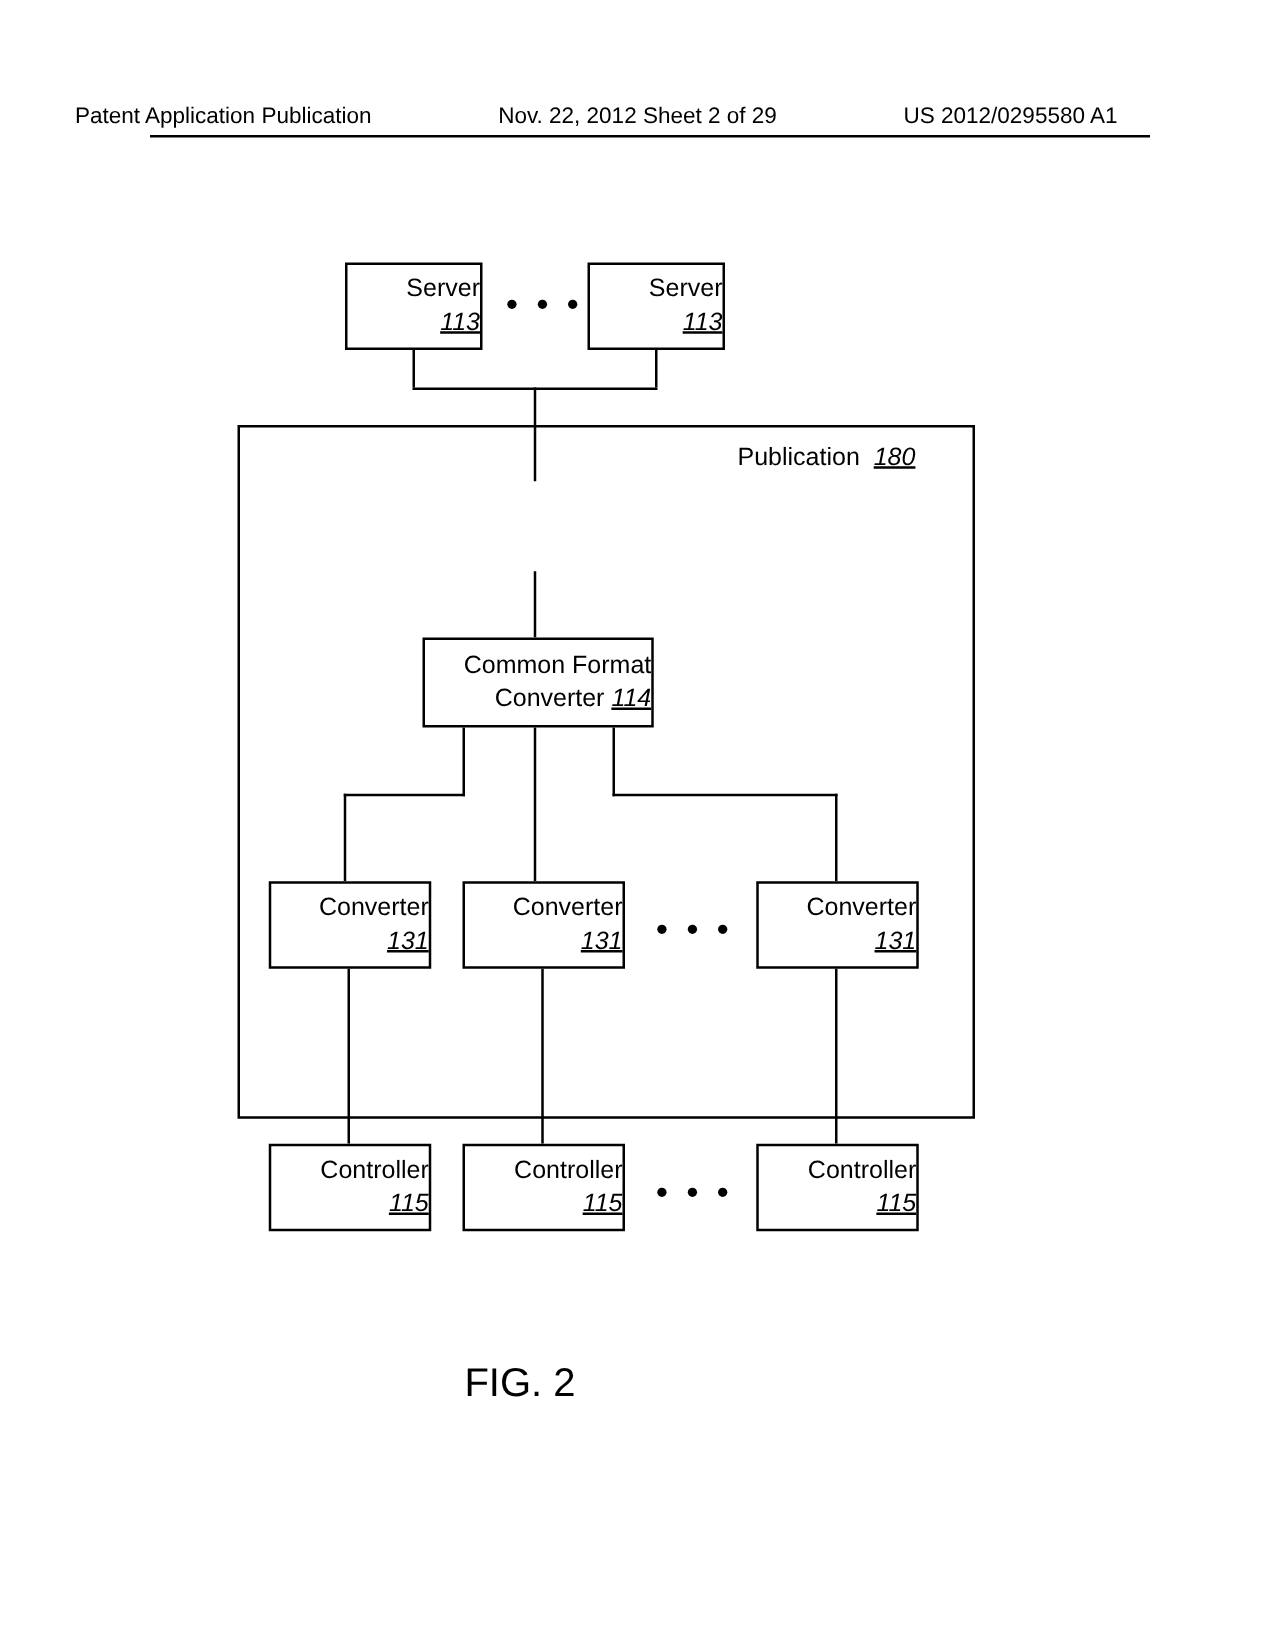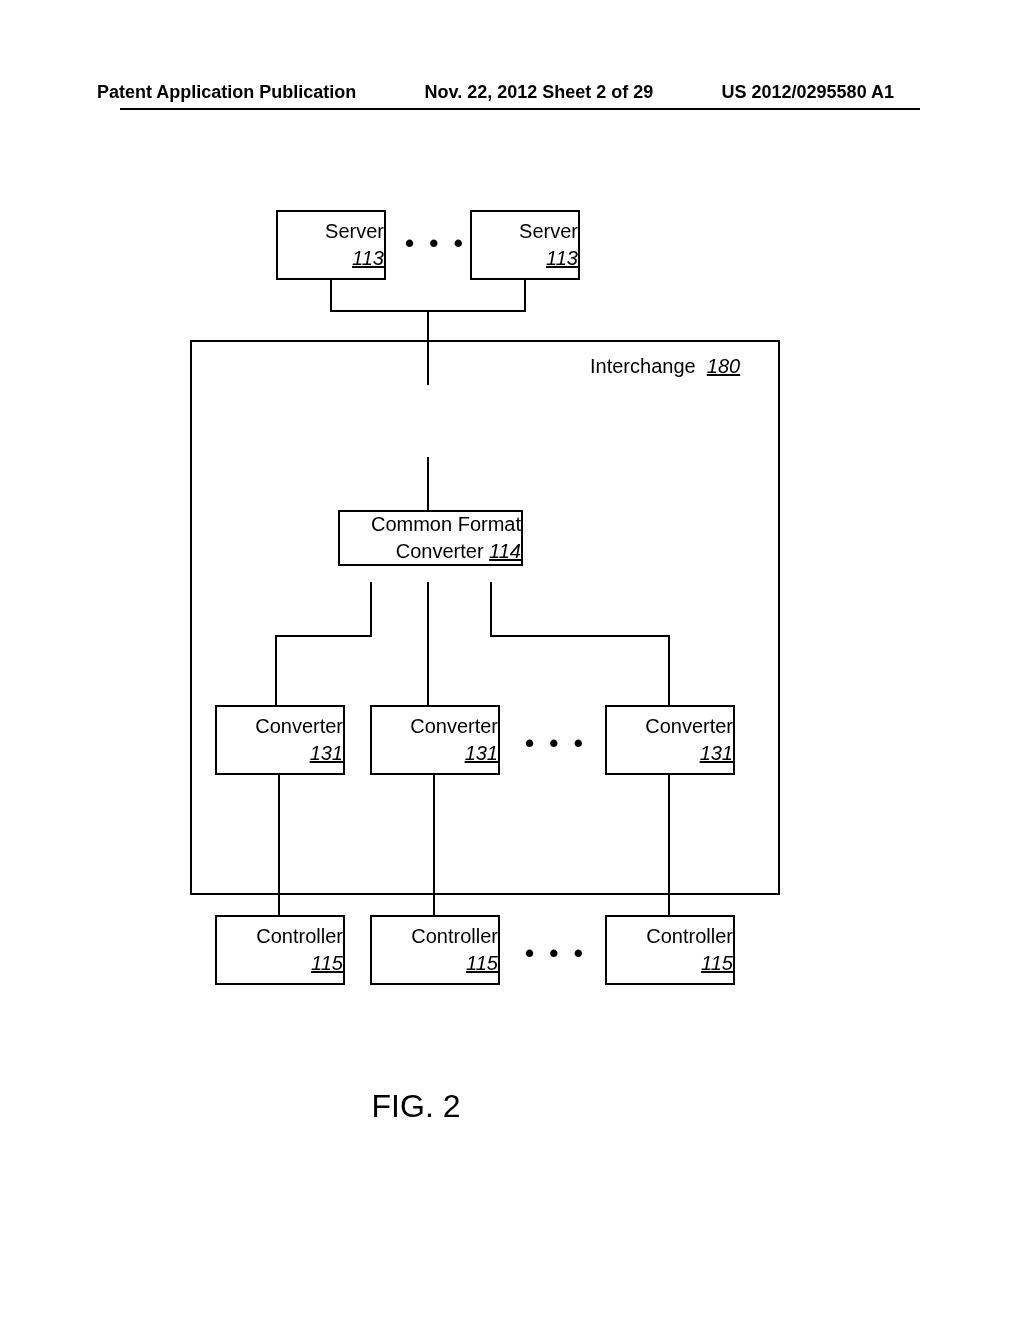--- a/index.html
+++ b/index.html
@@ -10,23 +10,23 @@
       font-family: Arial, Helvetica, sans-serif;
       position: relative;
     }
     .header {
       position: absolute;
       top: 82px;
       left: 0;
       right: 0;
       display: flex;
       justify-content: space-between;
-      padding: 0 130px 0 97px;
+      padding: 0 130px 0 60px;
       font-size: 18px;
-      font-weight: bold;
+      font-weight: normal;
     }
     .header-rule {
       position: absolute;
       top: 108px;
       left: 120px;
       width: 800px;
       height: 2px;
       background: #000;
     }
     .diagram {
@@ -102,27 +102,27 @@
     <span class="ref">113</span>
   </div>
 
   <div class="line" style="left:330px; top:80px; width:2px; height:30px;"></div>
   <div class="line" style="left:524px; top:80px; width:2px; height:30px;"></div>
   <div class="line" style="left:330px; top:110px; width:196px; height:2px;"></div>
   <div class="line" style="left:427px; top:110px; width:2px; height:75px;"></div>
 
   <div class="interchange" style="left:190px; top:140px; width:590px; height:555px;"></div>
   <div class="interchange-label" style="left:590px; top:155px;">
-    <span>Interchange</span>&nbsp;&nbsp;<span class="ref">180</span>
+    <span>Publication</span>&nbsp;&nbsp;<span class="ref">180</span>
   </div>
 
 
   <div class="line" style="left:427px; top:257px; width:2px; height:53px;"></div>
 
-  <div class="box" style="left:338px; top:310px; width:185px; height:56px;">
+  <div class="box" style="left:338px; top:310px; width:185px; height:72px;">
     <span>Common Format</span>
     <div><span>Converter</span> <span class="ref">114</span></div>
   </div>
 
   <div class="line" style="left:370px; top:382px; width:2px; height:55px;"></div>
   <div class="line" style="left:427px; top:382px; width:2px; height:123px;"></div>
   <div class="line" style="left:490px; top:382px; width:2px; height:55px;"></div>
   <div class="line" style="left:275px; top:435px; width:97px; height:2px;"></div>
   <div class="line" style="left:490px; top:435px; width:180px; height:2px;"></div>
   <div class="line" style="left:275px; top:435px; width:2px; height:70px;"></div>

